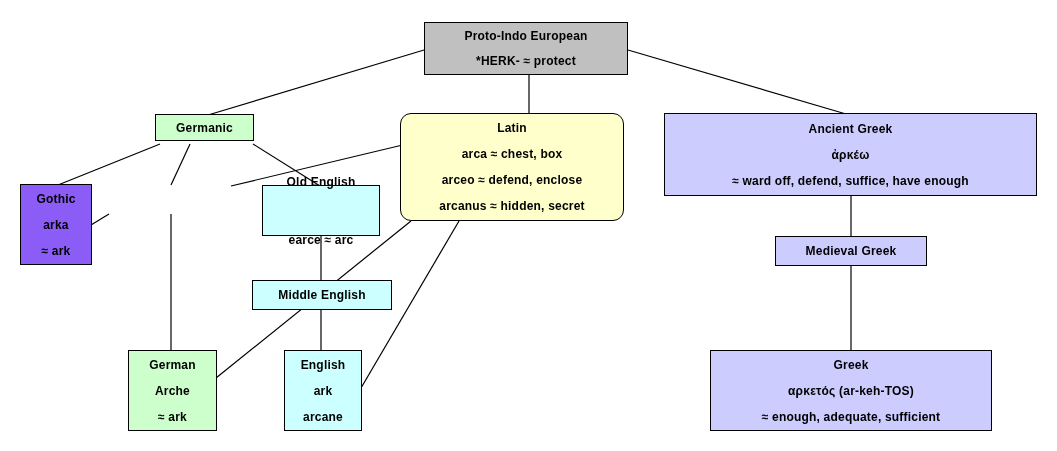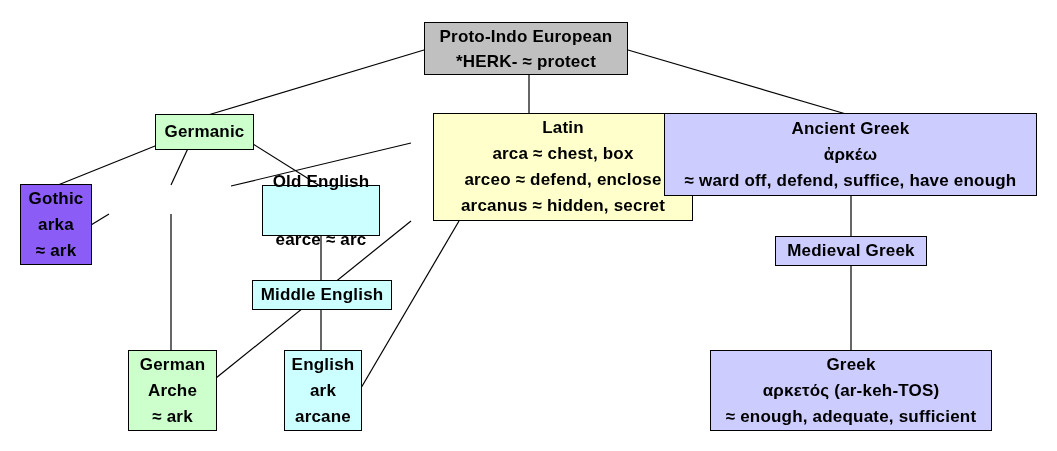--- a/index.html
+++ b/index.html
@@ -31,34 +31,34 @@
   .node {
     position: absolute;
     box-sizing: border-box;
     border: 1.5px solid #000000;
     background: #eeeeee;
     display: flex;
     flex-direction: column;
     align-items: center;
     justify-content: center;
     text-align: center;
-    font-size: 17px;
+    font-size: 12px;
     letter-spacing: 0.2px;
     white-space: nowrap;
   }
   .nl { line-height: 26px; }
 
   .n-pie            { left: 424px; top:  22px; width: 204px; height:  53px; }
   .n-pie .nl        { line-height: 25px; }
-  .n-germanic       { left: 155px; top: 114px; width:  99px; height:  36px; }
+  .n-germanic       { left: 155px; top: 114px; width:  99px; height:  27px; }
   .n-gothic         { left:  20px; top: 184px; width:  72px; height:  81px; }
   .n-old-german     { left: 108px; top: 184px; width: 124px; height:  31px; }
   .n-old-english    { left: 262px; top: 185px; width: 118px; height:  51px; }
   .n-old-english .nl{ line-height: 24px; }
-  .n-latin          { left: 433px; top: 113px; width: 260px; height: 108px; }
+  .n-latin          { left: 400px; top: 113px; width: 224px; height: 108px; border-radius: 11px; }
   .n-ancient-greek  { left: 664px; top: 113px; width: 373px; height:  83px; }
   .n-medieval-greek { left: 775px; top: 236px; width: 152px; height:  30px; }
   .n-middle-english { left: 252px; top: 280px; width: 140px; height:  30px; }
   .n-german         { left: 128px; top: 350px; width:  89px; height:  81px; }
   .n-english        { left: 284px; top: 350px; width:  78px; height:  81px; }
   .n-greek          { left: 710px; top: 350px; width: 282px; height:  81px; }
 </style>
 </head>
 <body>
 

